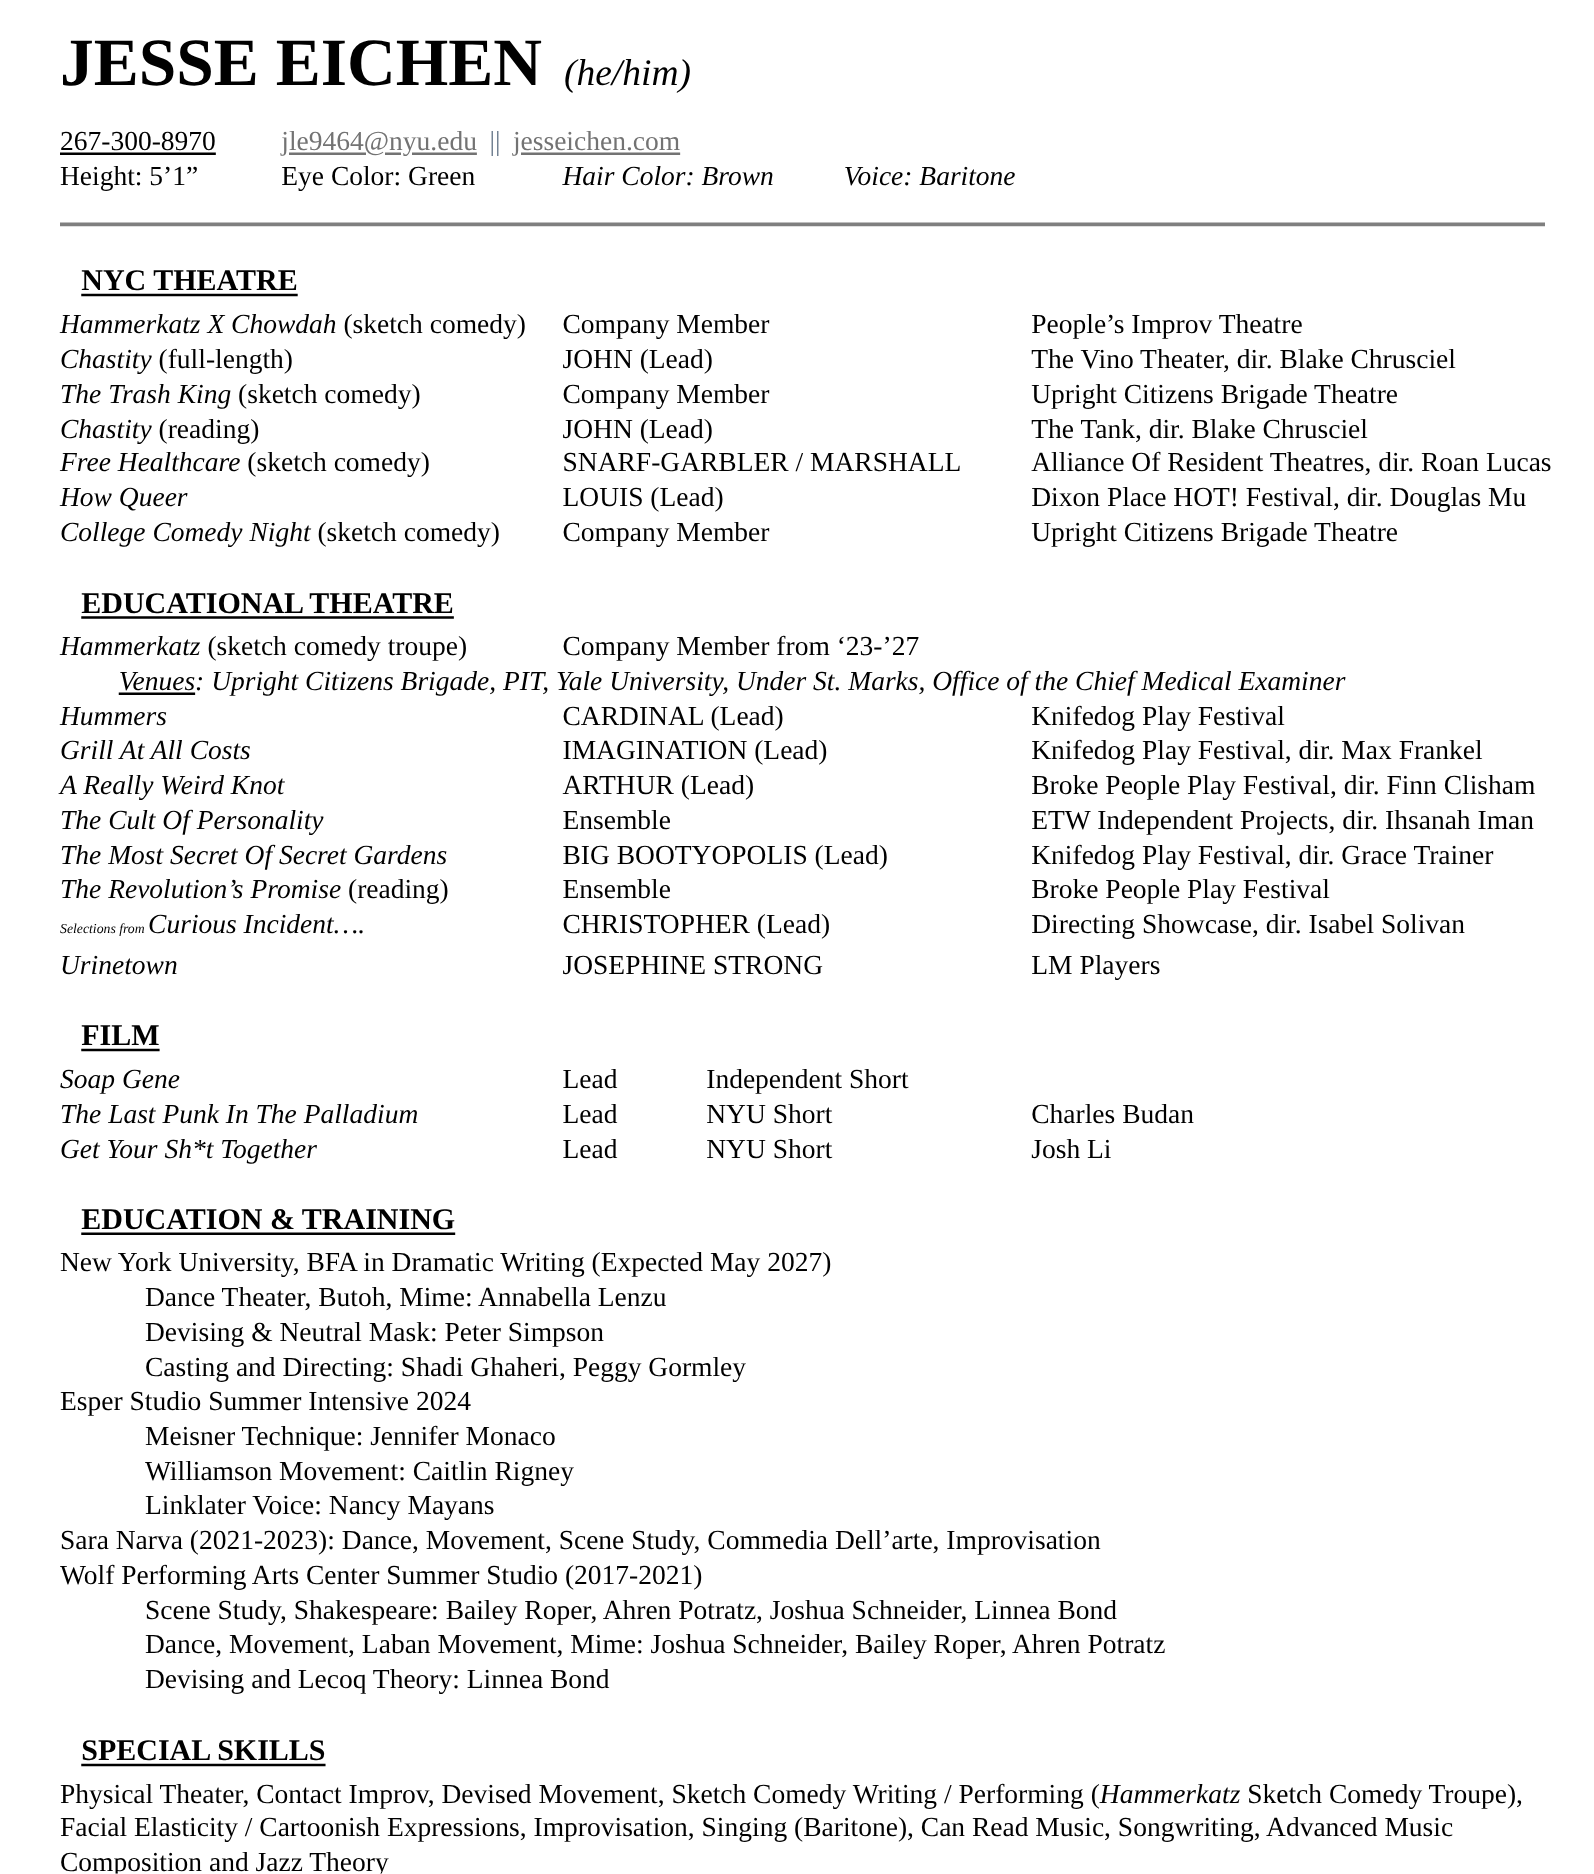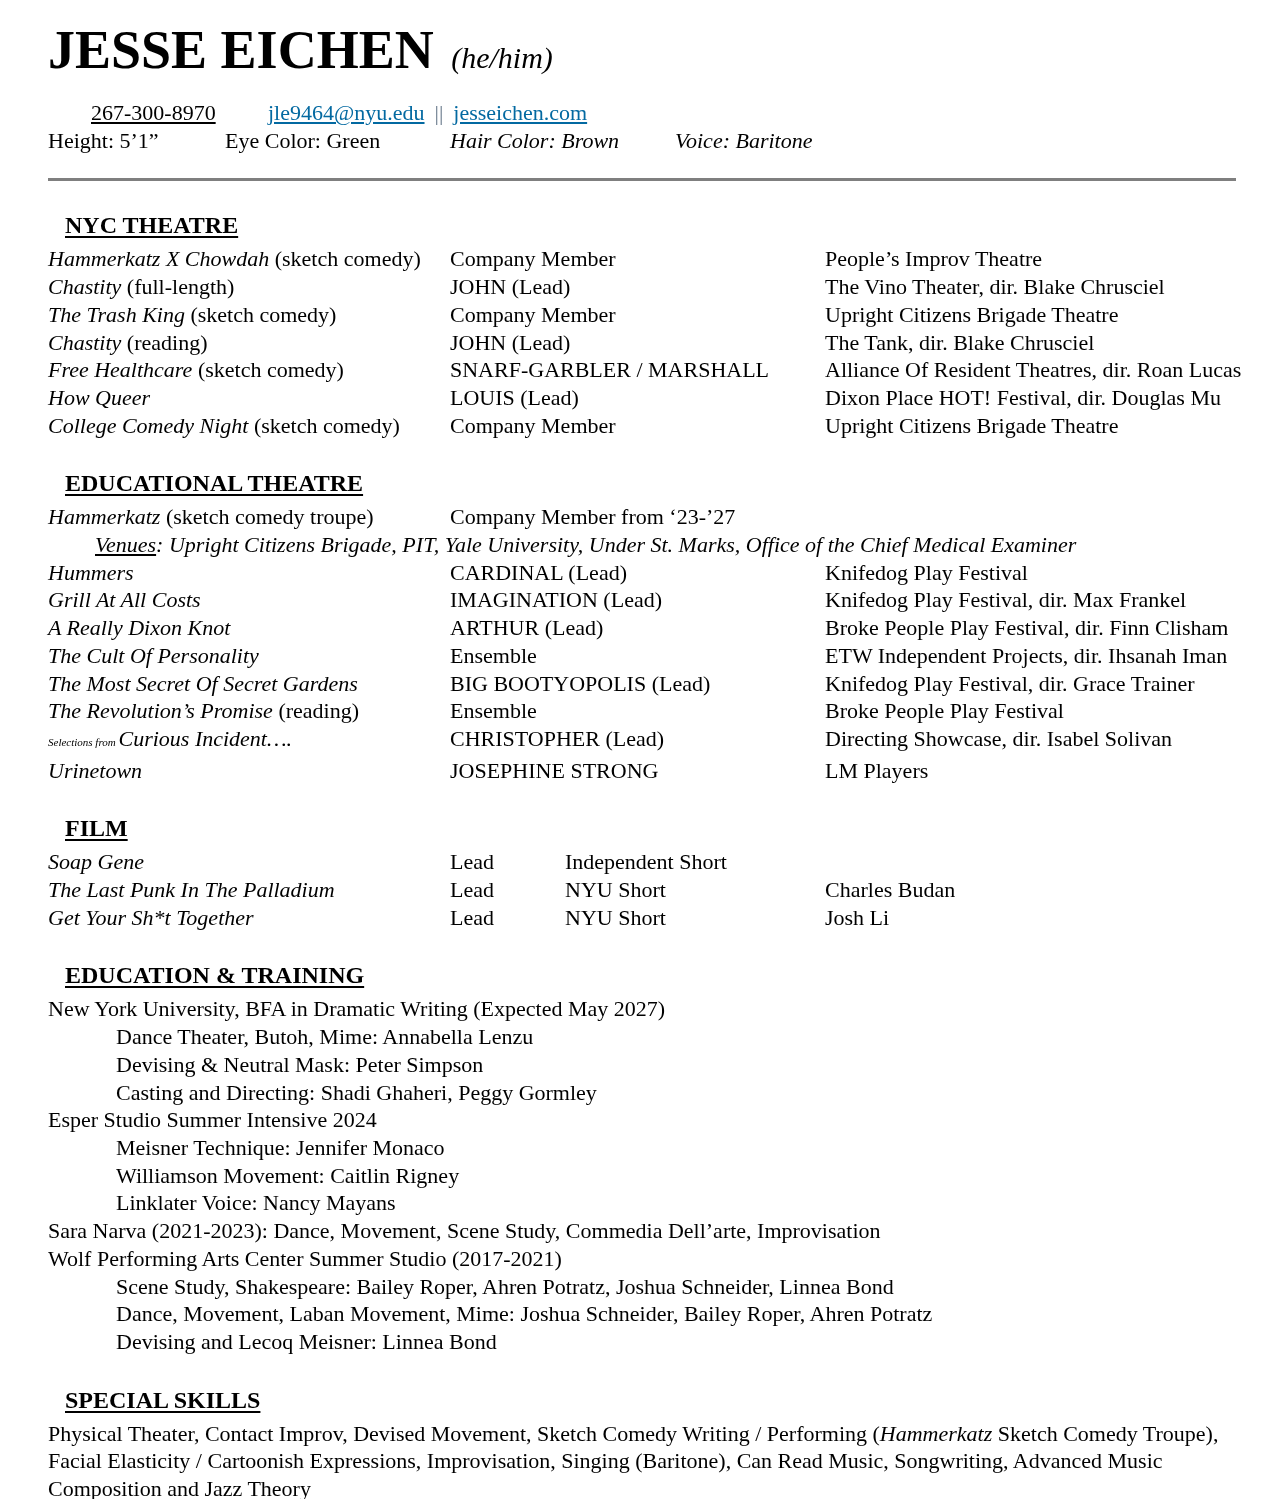--- a/index.html
+++ b/index.html
@@ -13,22 +13,22 @@
     font-size:22px;
     line-height:27.7px;
     color:#000;
     overflow:hidden;
     background:#fff;
   }
   .name-line { margin:0 0 8px 0; line-height:60px; white-space:nowrap; }
   .name { font-size:54px; font-weight:bold; }
   .pronouns { font-size:30px; font-style:italic; margin-left:12px; }
   .contact-row { display:flex; align-items:baseline; white-space:nowrap; }
-  .contact-phone { display:inline-block; width:177px; text-decoration:underline;margin-left:43px; }
-  .link { color:#0369a1; text-decoration:underline; cursor:pointer; }
+  .contact-phone { display:inline-block; width:177px; text-decoration:underline; }
+  .link { color:#737373; text-decoration:underline; cursor:pointer; }
   .pipes { color:#6b7b8d; margin:0 10px; }
   .attr-row { display:grid; grid-template-columns:177px 225px 225px auto; white-space:nowrap; }
   .it { font-style:italic; }
   .divider { border:none; border-top:3px solid #7f7f7f; margin:24px 0 0 0; }
   .sec-heading {
     font-size:24px; font-weight:bold; text-decoration:underline;
     text-underline-offset:3px; margin:30px 0 6px 17px; line-height:28px;
   }
   .r3 { display:grid; grid-template-columns:402px 375px auto; white-space:nowrap; }
   .r4 { display:grid; grid-template-columns:402px 115px 260px auto; white-space:nowrap; }
@@ -118,21 +118,21 @@
       <div><span class="it">Hummers</span><span></span></div>
       <div>CARDINAL (Lead)</div>
       <div>Knifedog Play Festival</div>
     </div>
     <div class="r3">
       <div><span class="it">Grill At All Costs</span><span></span></div>
       <div>IMAGINATION (Lead)</div>
       <div>Knifedog Play Festival, dir. Max Frankel</div>
     </div>
     <div class="r3">
-      <div><span class="it">A Really Dixon Knot</span><span></span></div>
+      <div><span class="it">A Really Weird Knot</span><span></span></div>
       <div>ARTHUR (Lead)</div>
       <div>Broke People Play Festival, dir. Finn Clisham</div>
     </div>
     <div class="r3">
       <div><span class="it">The Cult Of Personality</span><span></span></div>
       <div>Ensemble</div>
       <div>ETW Independent Projects, dir. Ihsanah Iman</div>
     </div>
     <div class="r3">
       <div><span class="it">The Most Secret Of Secret Gardens</span><span></span></div>
@@ -184,19 +184,19 @@
     <div class="edu-line ind1">Devising &amp; Neutral Mask: Peter Simpson</div>
     <div class="edu-line ind1">Casting and Directing: Shadi Ghaheri, Peggy Gormley</div>
     <div class="edu-line">Esper Studio Summer Intensive 2024</div>
     <div class="edu-line ind1">Meisner Technique: Jennifer Monaco</div>
     <div class="edu-line ind1">Williamson Movement: Caitlin Rigney</div>
     <div class="edu-line ind1">Linklater Voice: Nancy Mayans</div>
     <div class="edu-line">Sara Narva (2021-2023): Dance, Movement, Scene Study, Commedia Dell’arte, Improvisation</div>
     <div class="edu-line">Wolf Performing Arts Center Summer Studio (2017-2021)</div>
     <div class="edu-line ind1">Scene Study, Shakespeare: Bailey Roper, Ahren Potratz, Joshua Schneider, Linnea Bond</div>
     <div class="edu-line ind1">Dance, Movement, Laban Movement, Mime: Joshua Schneider, Bailey Roper, Ahren Potratz</div>
-    <div class="edu-line ind1">Devising and Lecoq Meisner: Linnea Bond</div>
+    <div class="edu-line ind1">Devising and Lecoq Theory: Linnea Bond</div>
   </div>
 
   <div class="sec-heading">SPECIAL SKILLS</div>
   <p class="skills-text"><span>Physical Theater, Contact Improv, Devised Movement, Sketch Comedy Writing / Performing (</span><span class="it">Hammerkatz</span><span> Sketch Comedy Troupe), Facial Elasticity / Cartoonish Expressions, Improvisation, Singing (Baritone), Can Read Music, Songwriting, Advanced Music Composition and Jazz Theory</span></p>
 
 </div>
 
 </body></html>

